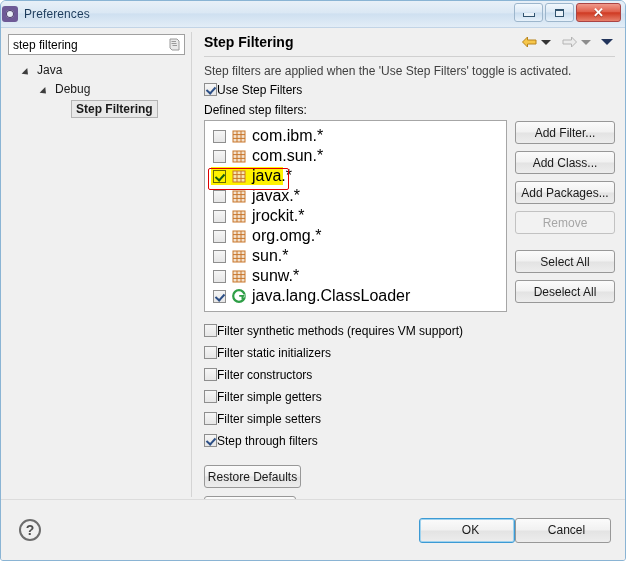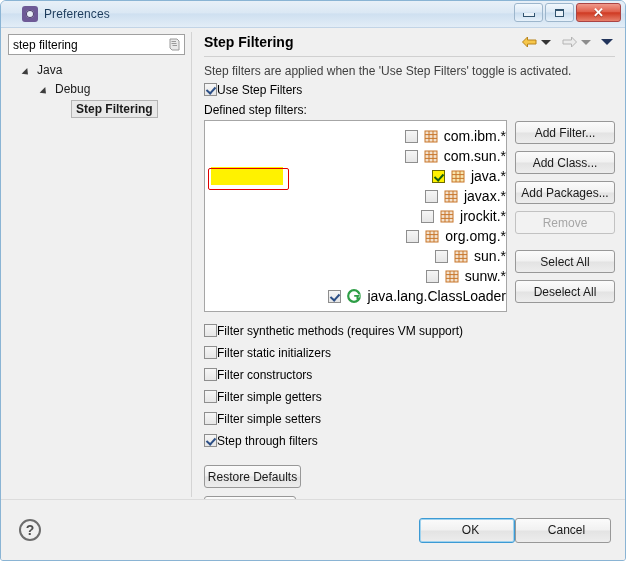--- a/index.html
+++ b/index.html
@@ -26,21 +26,21 @@
   }
 
   
   .titlebar {
     position: relative;
     height: 27px;
     background: linear-gradient(to bottom, #e8f0f8 0%, #dbe8f4 45%, #cfe0f0 50%, #e2edf7 100%);
     border-bottom: 1px solid #c2d4e6;
     display: flex;
     align-items: center;
-    padding-left: 21px;
+    padding-left: 1px;
     box-sizing: border-box;
   }
   .app-icon {
     width: 16px; height: 16px;
     margin-right: 6px;
     position: relative;
     flex: none;
   }
   .app-icon .cog {
     position: absolute; left: 0; top: 0;
@@ -299,24 +299,23 @@
     box-sizing: border-box;
     padding: 5px 0 0 0;
     overflow: hidden;
     min-width: 0;
   }
   .list-row {
     display: flex;
     align-items: center;
     height: 20px;
     padding-left: 8px;
-    font-size: 14px;
+    font-size: 16px;
     gap: 6px;
     position: relative;
-    justify-content: flex-end;
   }
   .list-row .lbl { line-height: 20px; }
   .list-row.highlight .hl {
     position: absolute;
     left: 6px; top: 1px;
     height: 18px;
     background: #fff200;
     z-index: 0;
   }
   .list-row.highlight .cb,

